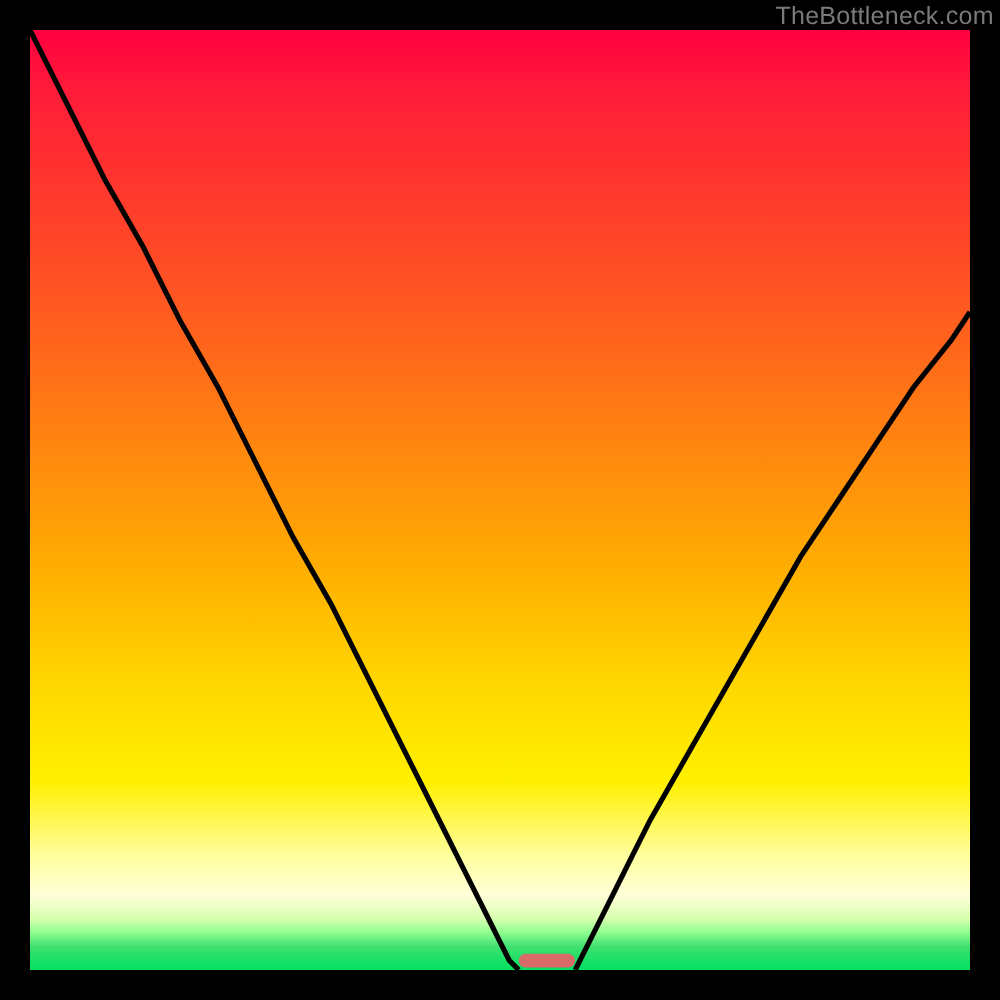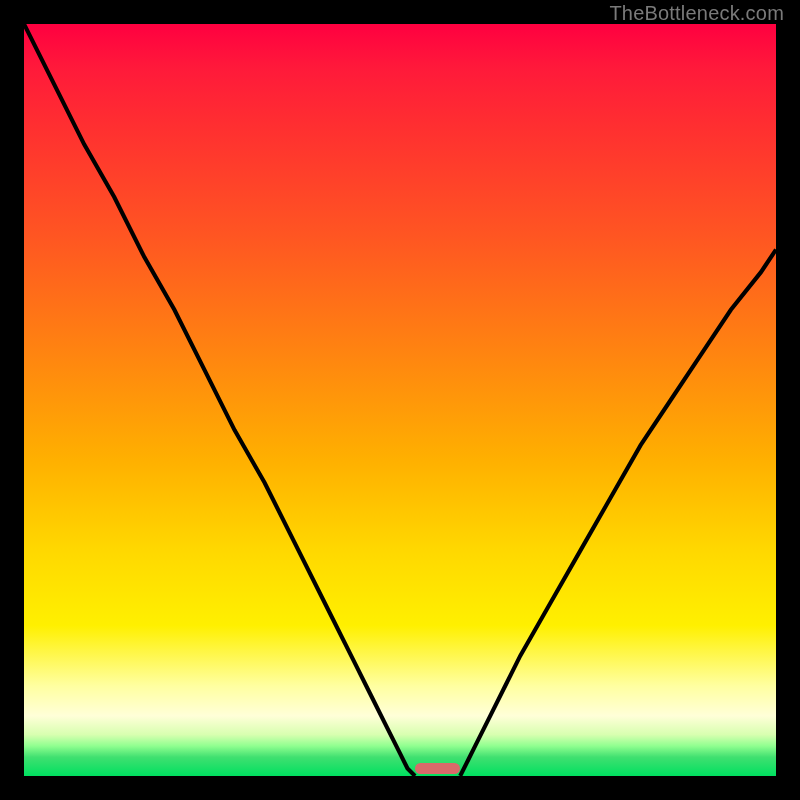--- a/index.html
+++ b/index.html
@@ -54,21 +54,21 @@
   }
   .curves {
     position: absolute;
     inset: 0;
     width: 100%;
     height: 100%;
   }
   .watermark {
     position: absolute;
     top: 2px;
-    right: 16px;
+    right: 5px;
     color: #7a7a7a;
     font-size: 20px;
     letter-spacing: 0.2px;
     user-select: none;
   }
 </style>
 </head>
 <body>
 
 <div class="frame">

